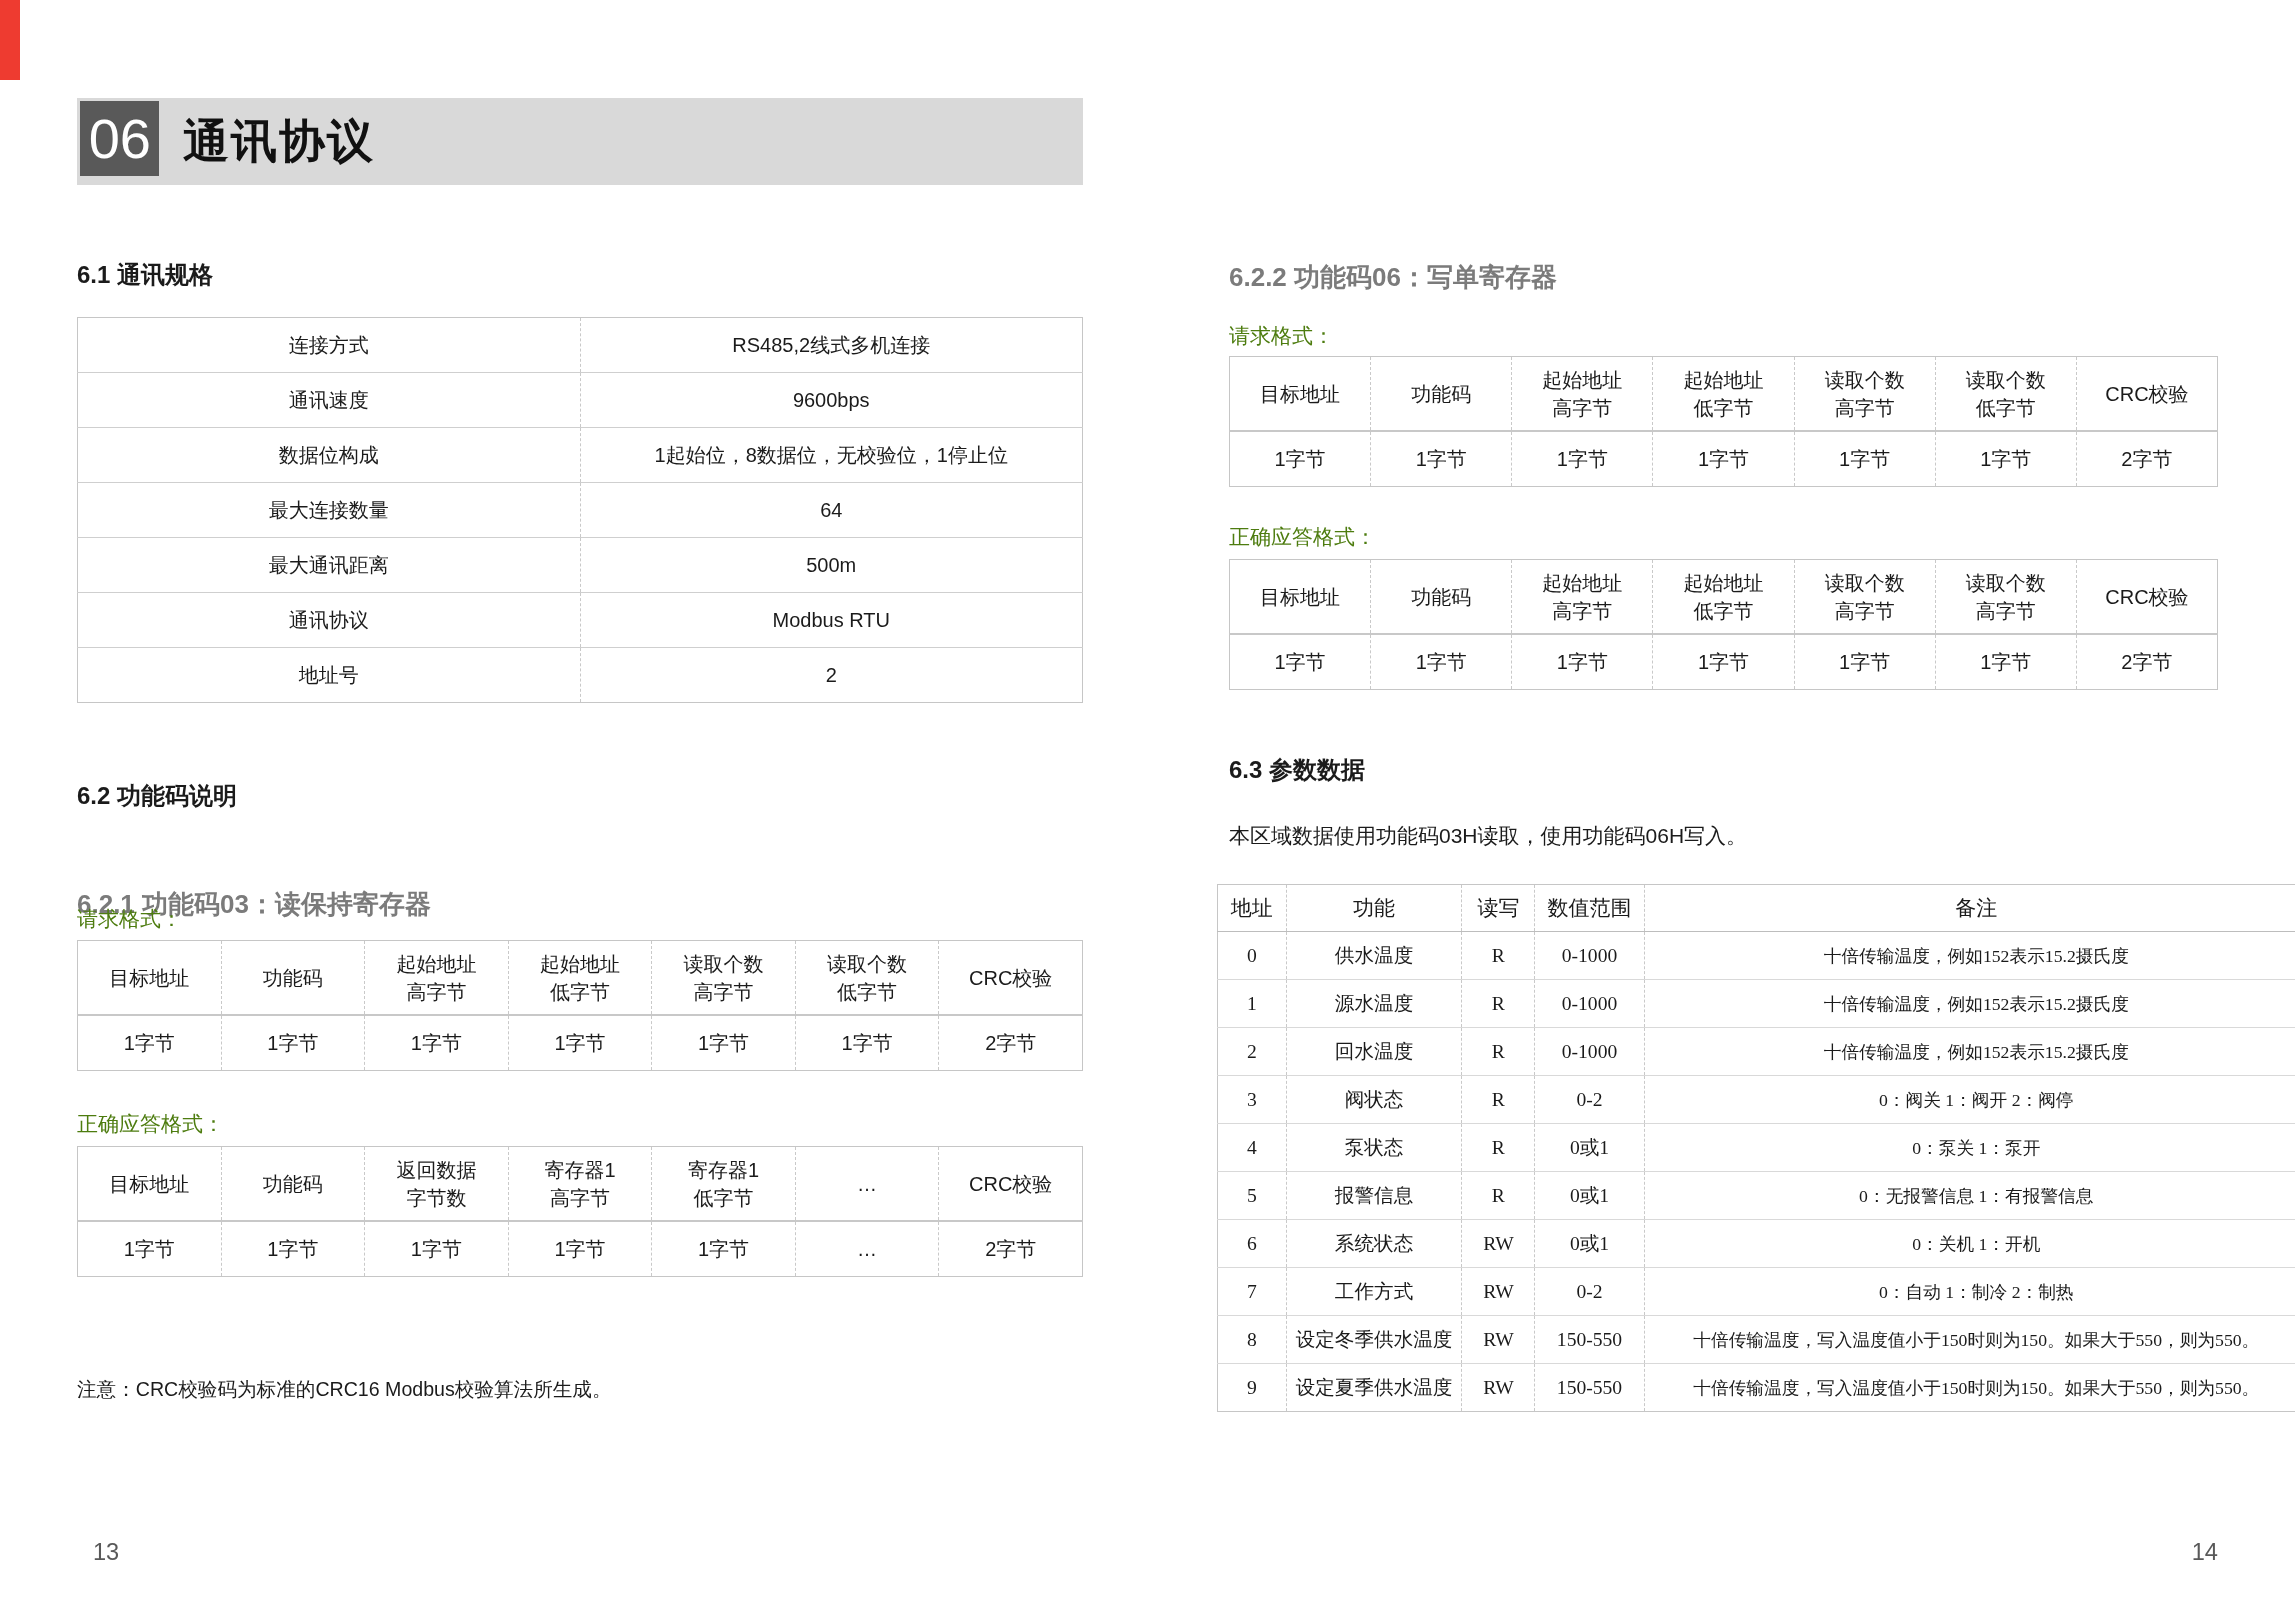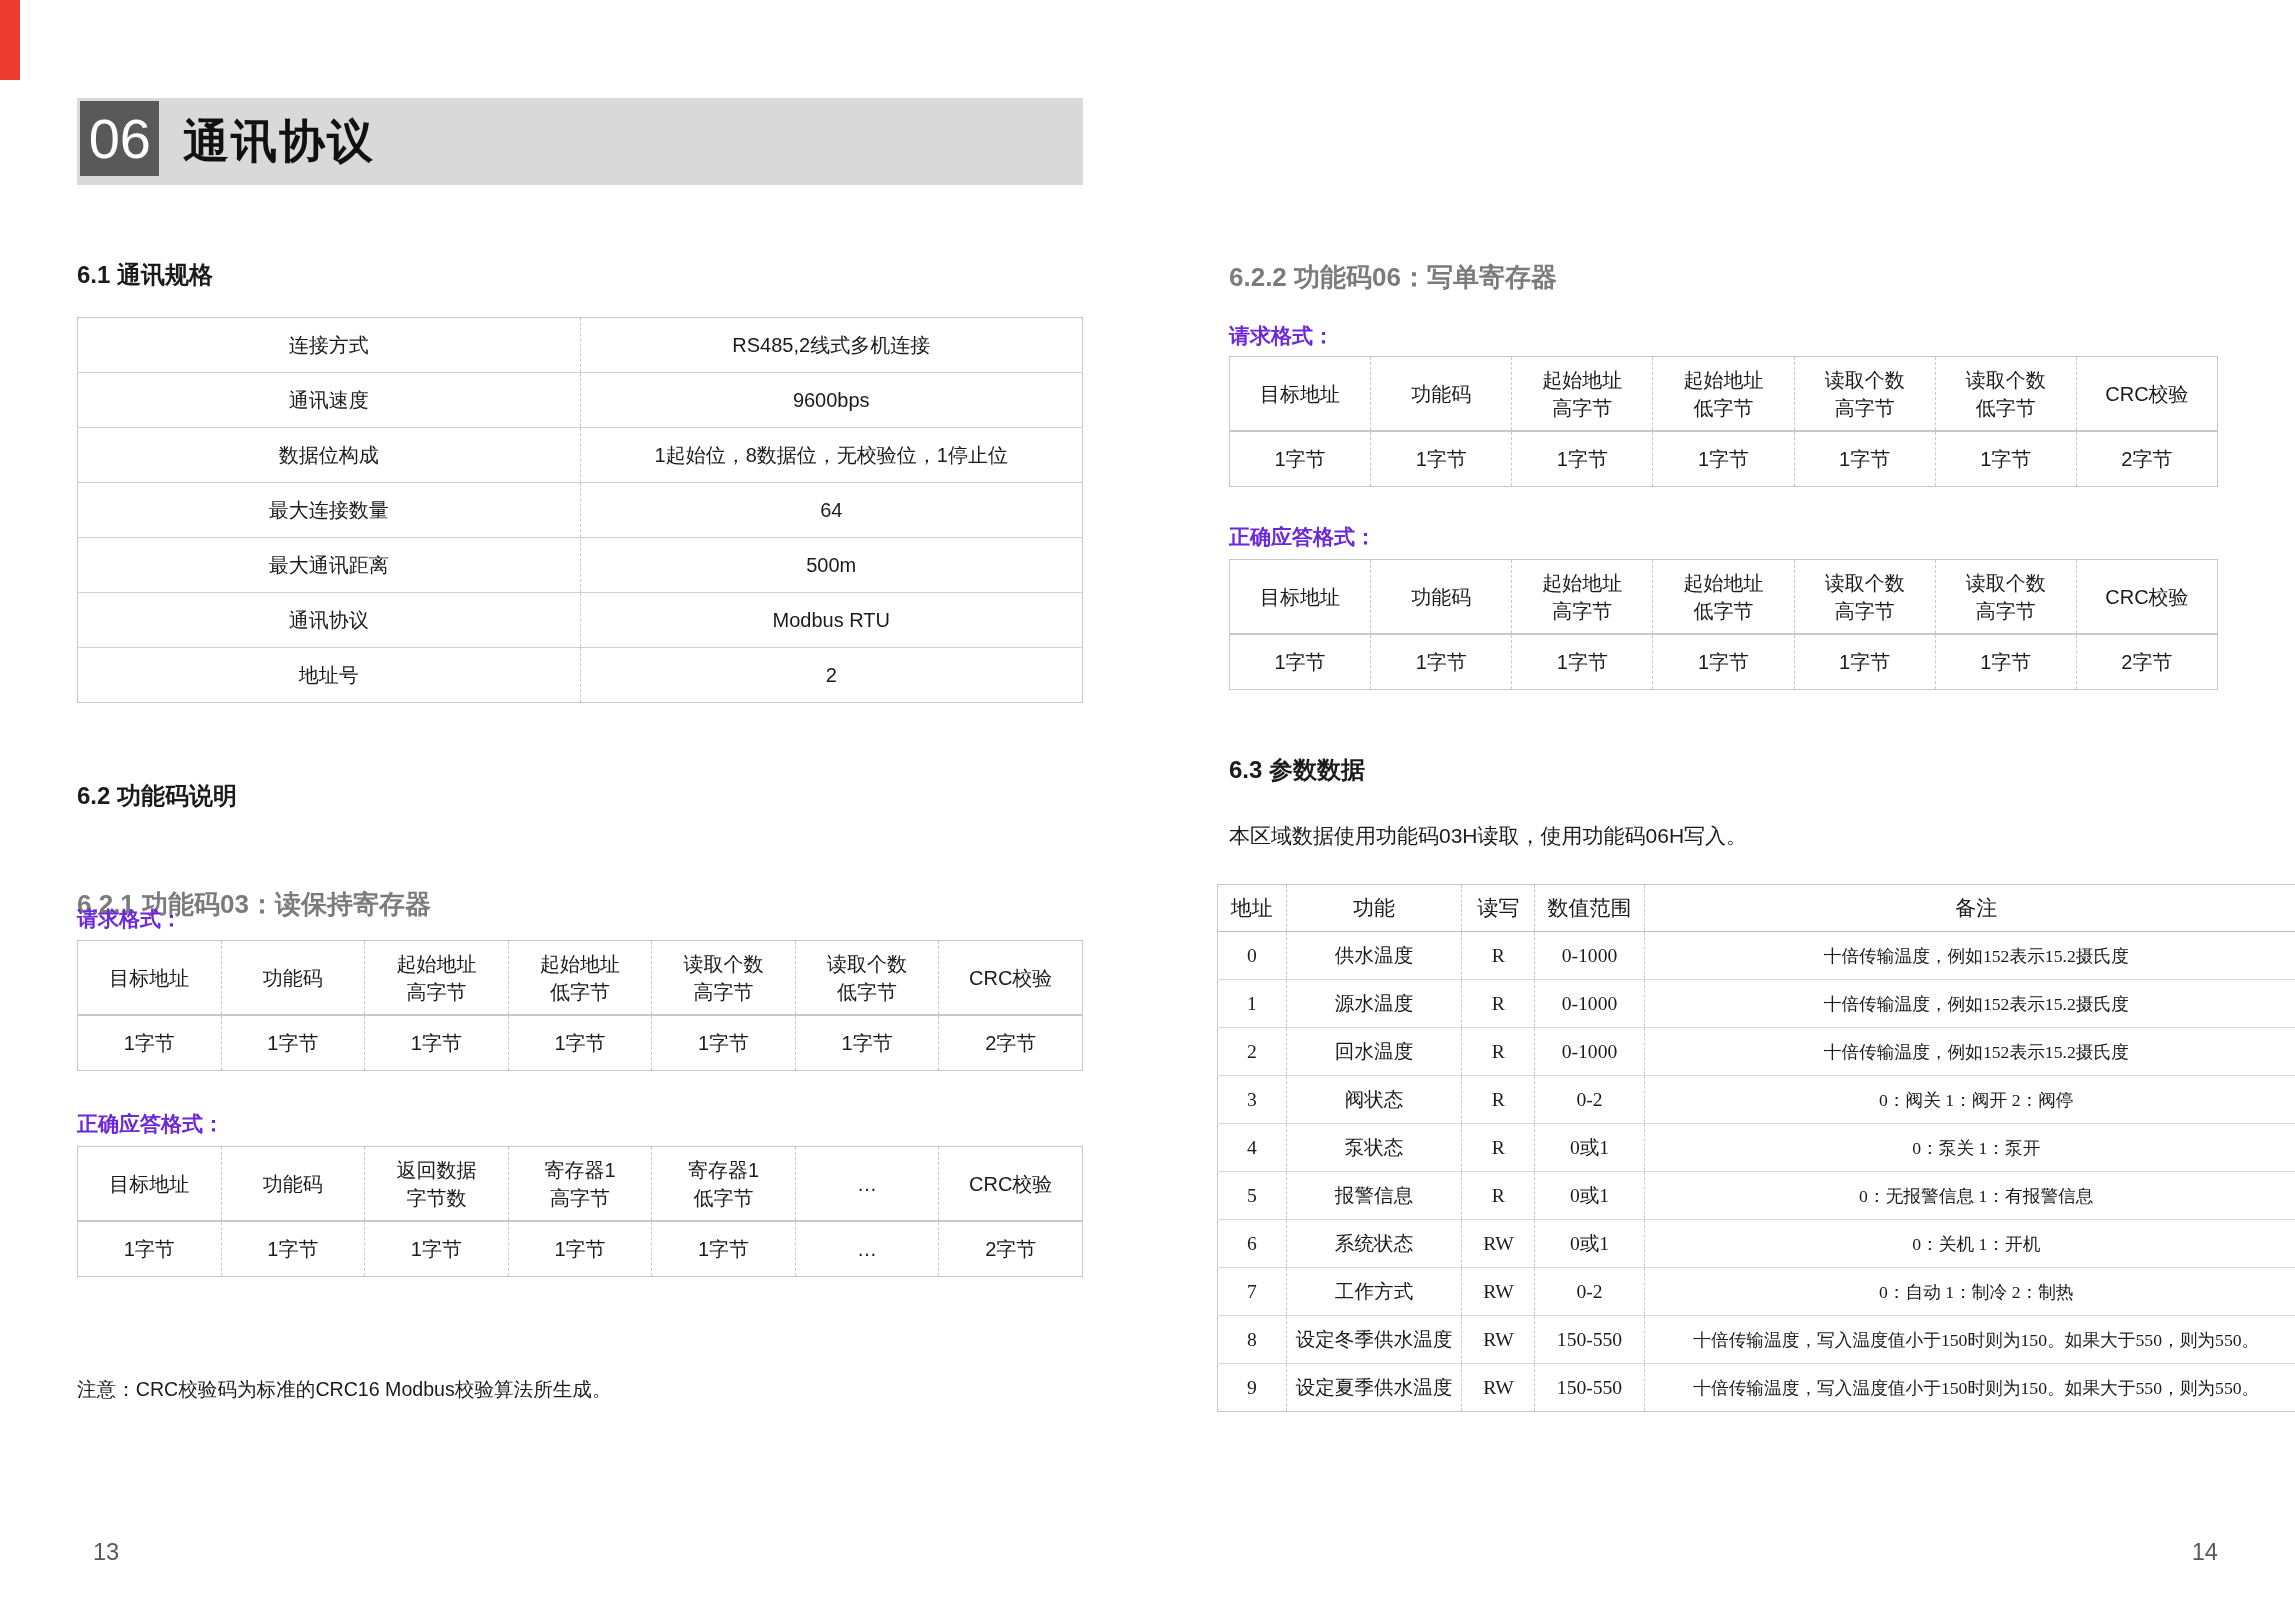--- a/index.html
+++ b/index.html
@@ -11,21 +11,21 @@
   .corner-mark{position:absolute;left:0;top:0;width:19.6px;height:80px;background:#ee3b30;}
   .band{position:absolute;left:77px;top:98px;width:1006px;height:87px;background:#d9d9d9;}
   .chapter-box{position:absolute;left:3.3px;top:2.6px;width:79px;height:75px;background:#595959;
                color:#ffffff;display:flex;align-items:center;justify-content:center;
                font-size:56px;font-weight:500;}
   .chapter-title{position:absolute;left:106px;top:0;height:87px;display:flex;align-items:center;
                  font-size:46px;font-weight:bold;color:#111111;letter-spacing:2px;}
 
   .h1{font-size:24px;font-weight:bold;color:#1b1b1b;white-space:nowrap;}
   .h2{font-size:26px;font-weight:bold;color:#7b7b7b;white-space:nowrap;}
-  .lbl{font-size:21px;font-weight:bold;color:#6d28d9;white-space:nowrap;}
+  .lbl{font-size:21px;font-weight:normal;color:#4d7c0f;white-space:nowrap;}
   .body-text{font-size:21px;color:#1b1b1b;white-space:nowrap;}
   .note{font-size:19.6px;color:#1b1b1b;white-space:nowrap;}
   .pagenum{font-size:23.6px;color:#595959;}
 
   table{border-collapse:collapse;table-layout:fixed;width:100%;}
   td{text-align:center;vertical-align:middle;padding:0;}
 
   
   .spec{border:0.7px solid #c6c6c6;}
   .spec td{font-size:20px;height:54px;}

